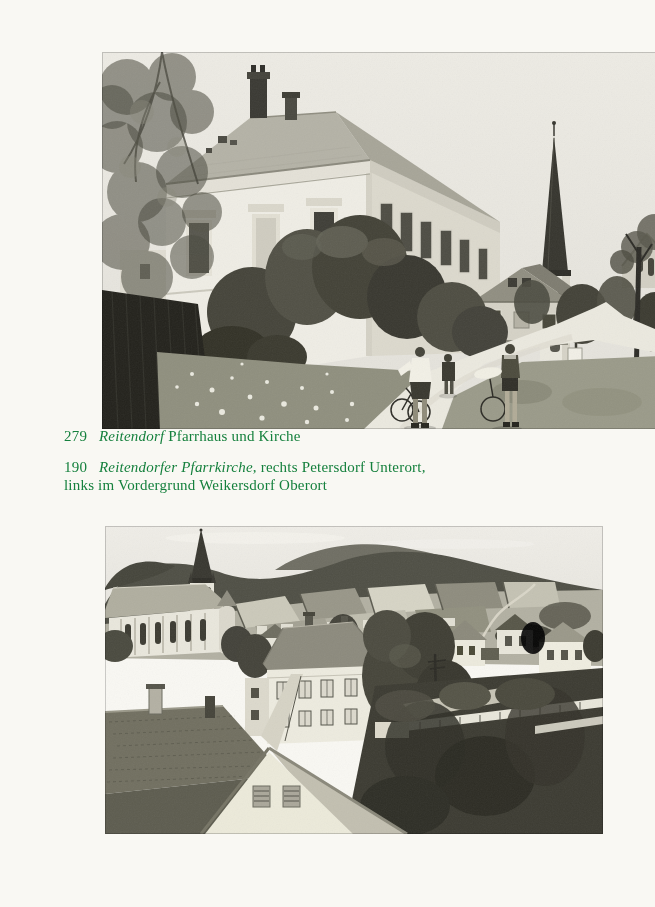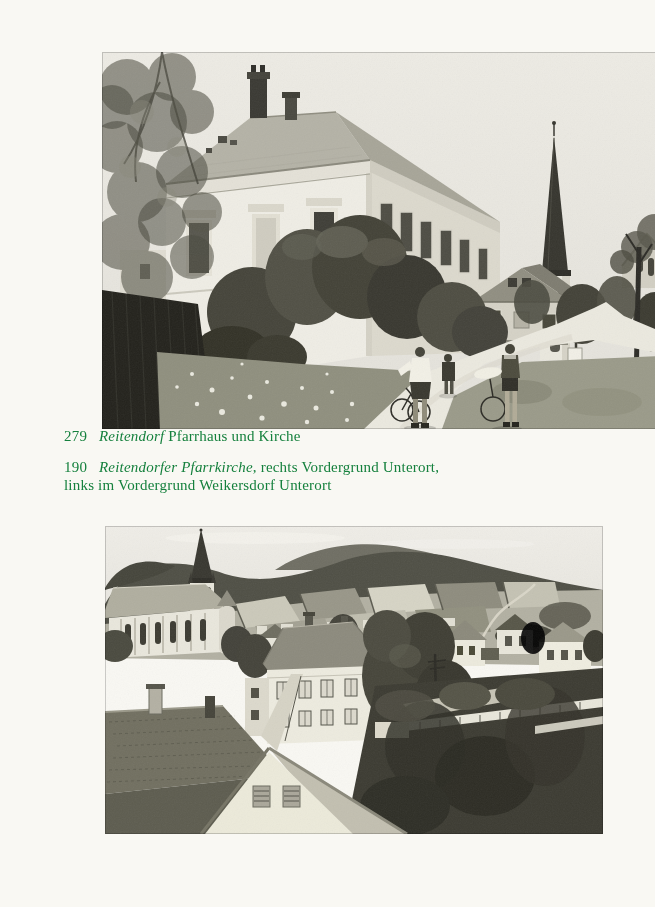--- a/index.html
+++ b/index.html
@@ -272,21 +272,21 @@
         <rect x="410" y="370" width="7" height="5" fill="#24231d"></rect>
       </g>
 
       <rect x="0" y="0" width="560" height="377" filter="url(#noiseA)" opacity=".07"></rect>
       <rect x="0.5" y="0.5" width="559" height="376" fill="none" stroke="#000" stroke-opacity=".18"></rect>
     </svg>
   </figure>
 
   <div class="caption caption-279"><span class="fig-num">279</span><span class="fig-italic">Reitendorf</span><span> Pfarrhaus und Kirche</span></div>
 
-  <div class="caption caption-280"><div><span class="fig-num">190</span><span class="fig-italic">Reitendorfer Pfarrkirche</span><span>, rechts Vordergrund Unterort,</span></div><div>links im Vordergrund Weikersdorf Unterort</div></div>
+  <div class="caption caption-280"><div><span class="fig-num">190</span><span class="fig-italic">Reitendorfer Pfarrkirche</span><span>, rechts Petersdorf Unterort,</span></div><div>links im Vordergrund Weikersdorf Oberort</div></div>
 
   <figure class="photo photo-bottom">
     <svg width="498" height="308" viewBox="0 0 498 308">
       <defs>
         <linearGradient id="skyB" x1="0" y1="0" x2="0" y2="1">
           <stop offset="0" stop-color="#efede7"></stop>
             <stop offset="1" stop-color="#e5e3dc"></stop>
         </linearGradient>
         <filter id="noiseB">
             <feTurbulence type="fractalNoise" baseFrequency="0.85" numOctaves="2" stitchTiles="stitch"></feTurbulence>

